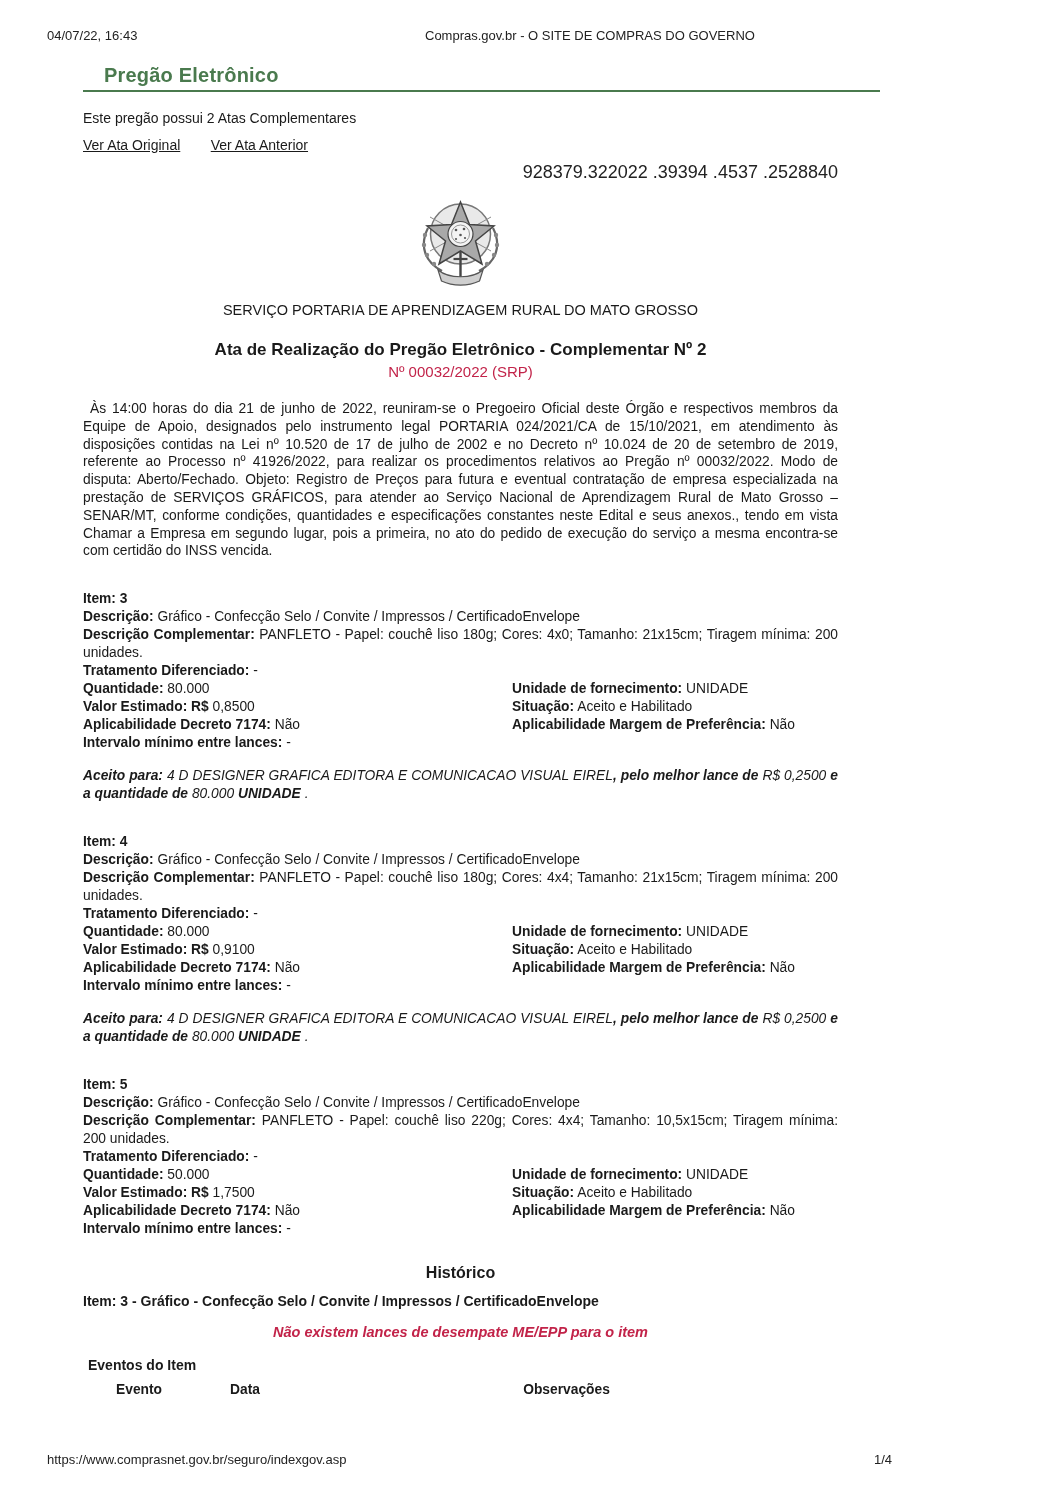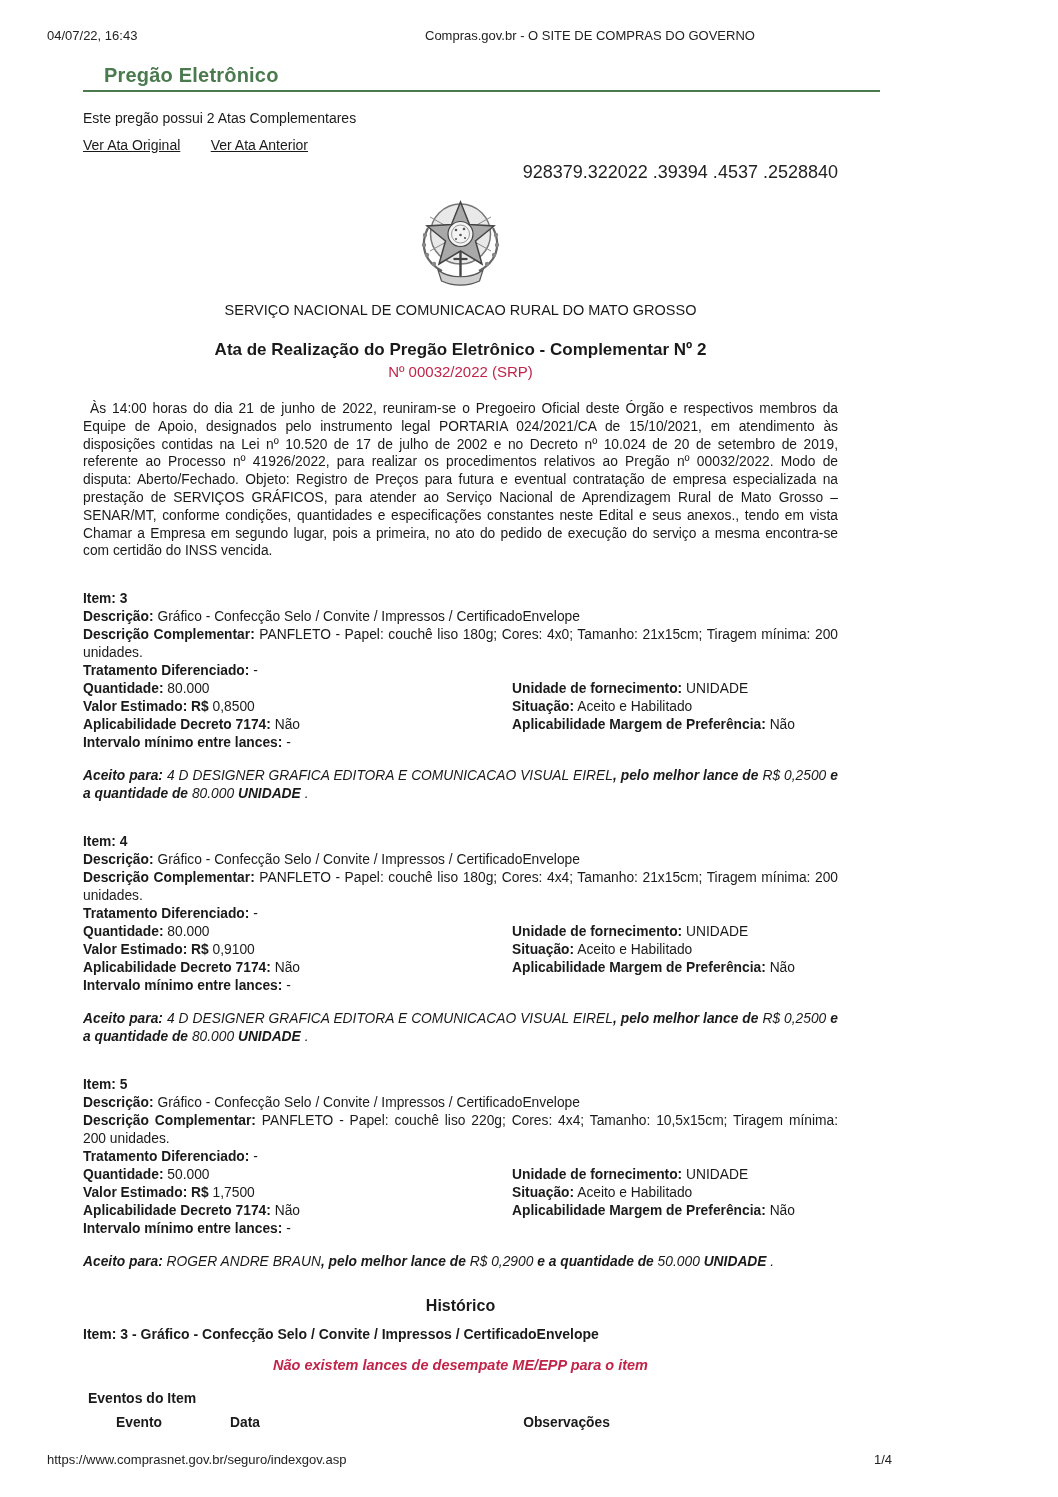--- a/index.html
+++ b/index.html
@@ -96,21 +96,21 @@
         <circle cx="88" cy="45" r="2.2" fill="#888"></circle>
           <circle cx="89" cy="55" r="2.2" fill="#888"></circle>
         <circle cx="86" cy="65" r="2.2" fill="#888"></circle>
           <circle cx="79" cy="74" r="2.2" fill="#888"></circle>
         <line x1="52.5" y1="61" x2="52.5" y2="88" stroke="#444" stroke-width="2.4"></line>
         <line x1="45.5" y1="69" x2="59.5" y2="69" stroke="#444" stroke-width="2.2"></line>
         <path d="M30 80 C41 89 64 89 75 80 L71.5 91 C60 96.5 45 96.5 33.5 91 Z" fill="#cfcfcf" stroke="#555" stroke-width="1.2"></path>
       </svg>
     </div>
 
-    <div class="org-name">SERVIÇO NACIONAL DE COMUNICACAO RURAL DO MATO GROSSO</div>
+    <div class="org-name">SERVIÇO PORTARIA DE APRENDIZAGEM RURAL DO MATO GROSSO</div>
     <div class="ata-title">Ata de Realização do Pregão Eletrônico - Complementar Nº 2</div>
     <div class="srp-number">Nº 00032/2022 (SRP)</div>
 
     <p class="opening">Às 14:00 horas do dia 21 de junho de 2022, reuniram-se o Pregoeiro Oficial deste Órgão e respectivos membros da Equipe de Apoio, designados pelo instrumento legal PORTARIA 024/2021/CA de 15/10/2021, em atendimento às disposições contidas na Lei nº 10.520 de 17 de julho de 2002 e no Decreto nº 10.024 de 20 de setembro de 2019, referente ao Processo nº 41926/2022, para realizar os procedimentos relativos ao Pregão nº 00032/2022. Modo de disputa: Aberto/Fechado. Objeto: Registro de Preços para futura e eventual contratação de empresa especializada na prestação de SERVIÇOS GRÁFICOS, para atender ao Serviço Nacional de Aprendizagem Rural de Mato Grosso – SENAR/MT, conforme condições, quantidades e especificações constantes neste Edital e seus anexos., tendo em vista Chamar a Empresa em segundo lugar, pois a primeira, no ato do pedido de execução do serviço a mesma encontra-se com certidão do INSS vencida.</p>
 
     <section class="item">
       <div class="line"><b>Item: 3</b></div>
       <div class="line"><b>Descrição:</b> <span>Gráfico - Confecção Selo / Convite / Impressos / CertificadoEnvelope</span></div>
       <p class="line just"><b>Descrição Complementar:</b> <span>PANFLETO - Papel: couchê liso 180g; Cores: 4x0; Tamanho: 21x15cm; Tiragem mínima: 200 unidades.</span></p>
       <div class="line"><b>Tratamento Diferenciado:</b> <span>-</span></div>
@@ -150,21 +150,20 @@
       <div class="line"><b>Tratamento Diferenciado:</b> <span>-</span></div>
       <div class="pair-grid">
         <div class="line"><b>Quantidade:</b> <span>50.000</span></div>
         <div class="line"><b>Unidade de fornecimento:</b> <span>UNIDADE</span></div>
         <div class="line"><b>Valor Estimado: R$</b> <span>1,7500</span></div>
         <div class="line"><b>Situação:</b> <span>Aceito e Habilitado</span></div>
         <div class="line"><b>Aplicabilidade Decreto 7174:</b> <span>Não</span></div>
         <div class="line"><b>Aplicabilidade Margem de Preferência:</b> <span>Não</span></div>
       </div>
       <div class="line"><b>Intervalo mínimo entre lances:</b> <span>-</span></div>
-      <p class="aceito"><b>Aceito para:</b> <span>ROGER ANDRE BRAUN</span><b>, pelo melhor lance de</b> <span>R$ 0,2900</span> <b>e a quantidade de</b> <span>50.000</span> <b>UNIDADE</b> <span>.</span></p>
     </section>
 
     <section class="historico">
       <div class="hist-title">Histórico</div>
       <div class="hist-item-line">Item: 3 - Gráfico - Confecção Selo / Convite / Impressos / CertificadoEnvelope</div>
       <div class="no-lances">Não existem lances de desempate ME/EPP para o item</div>
       <div class="eventos-title">Eventos do Item</div>
       <div class="ev-table">
         <div class="ev-head">
           <div class="c-center">Evento</div>

